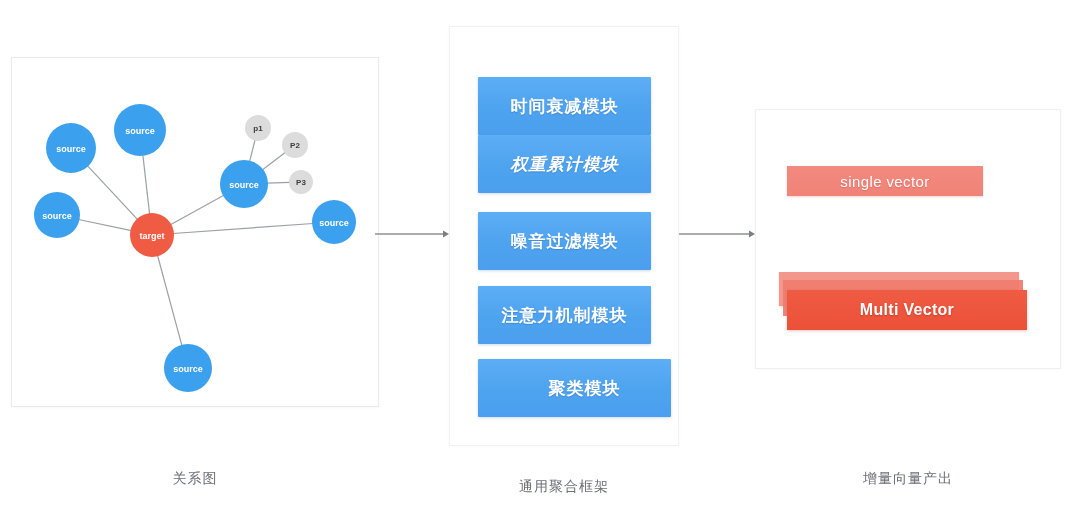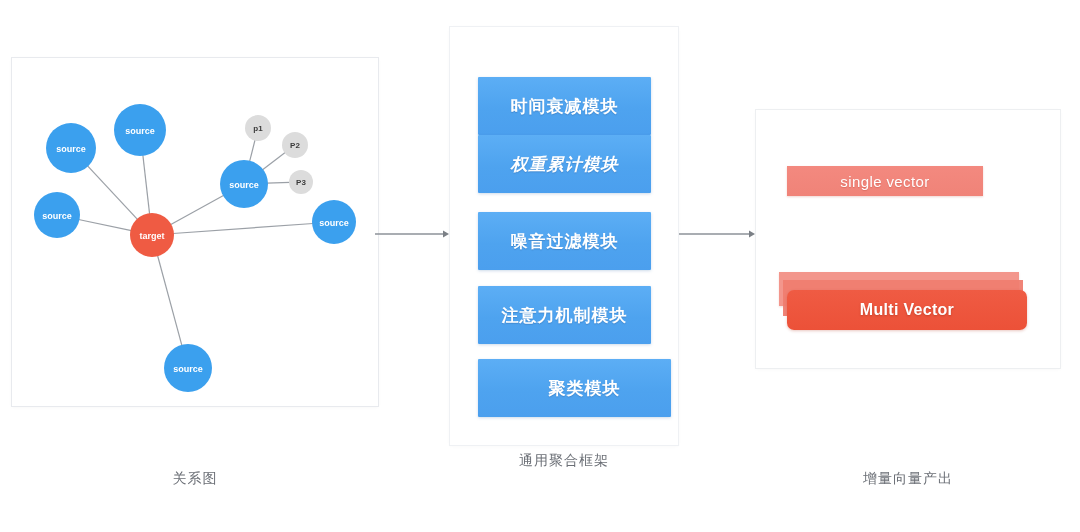--- a/index.html
+++ b/index.html
@@ -71,38 +71,37 @@
   .mv-layer{position:absolute;left:0;width:240px;}
   #mv-back{top:0;height:34px;background:#f3968c;box-shadow:0 1px 2px rgba(190,90,75,.2);}
   #mv-mid{top:8px;left:4px;height:36px;background:#ef7d70;opacity:.95;}
   #mv-front{
     top:18px;left:8px;height:40px;
     background:linear-gradient(180deg,#ef5b43 0%,#ec5138 100%);
     color:#fff;display:flex;align-items:center;justify-content:center;
     font-size:16px;font-weight:700;letter-spacing:.3px;
     text-shadow:0 1px 2px rgba(150,45,25,.45);
     box-shadow:0 1px 3px rgba(180,70,50,.3);
-    border-radius:7px;
   }
 
   
   .arrow{position:absolute;height:10px;}
   #arrow-1{left:375px;top:229px;width:74px;}
   #arrow-2{left:679px;top:229px;width:76px;}
   .arrow svg{display:block;}
 
   
   .caption{
     position:absolute;
     font-size:14px;color:#6b6f76;
     text-align:center;letter-spacing:1px;
     white-space:nowrap;
   }
   #cap-graph{left:12px;top:470px;width:366px;}
-  #cap-framework{left:450px;top:452px;width:228px;}
+  #cap-framework{left:450px;top:478px;width:228px;}
   #cap-output{left:756px;top:470px;width:304px;}
 </style>
 </head>
 <body>
 
 <div id="stage">
 
   <div class="panel" id="panel-graph"></div>
 
   <svg id="graph-svg" viewBox="0 0 366 348">

